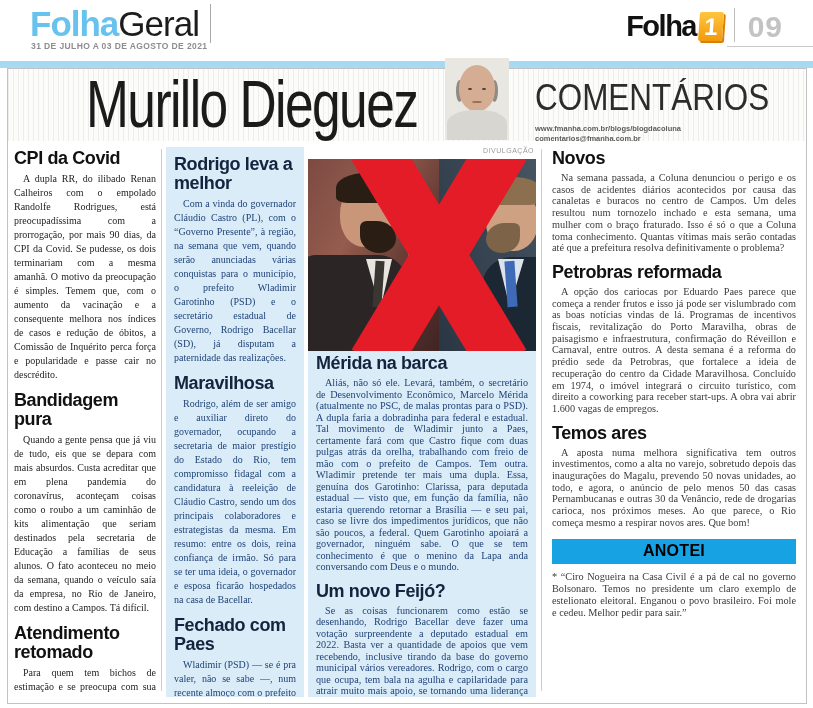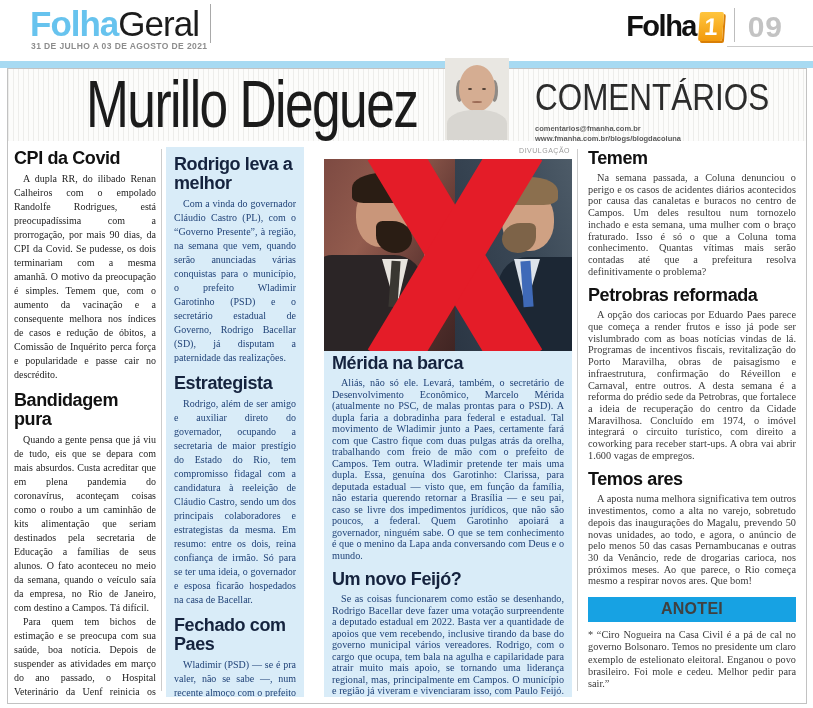--- a/index.html
+++ b/index.html
@@ -49,21 +49,21 @@
   .hs-shirt{position:absolute;left:2px;top:52px;width:60px;height:30px;background:#d8d6d1;border-radius:45% 45% 0 0;}
 
   
   .cols{position:absolute;left:0;right:0;top:72px;bottom:0;display:flex;
         padding:4px 4px 6px 6px;box-sizing:border-box;}
   .col{overflow:hidden;box-sizing:border-box;}
   .col1{width:142px;padding-top:3px;}
   .vdiv{width:1px;background:#cccccc;margin:4px 4px 6px 5px;}
   .col2{width:138px;background:#d9ecf8;padding:7px 8px;margin-top:2px;}
   .gap{width:4px;}
-  .col3{width:248px;margin-top:0;margin-left:16px;}
+  .col3{width:228px;margin-top:0;}
   .col4{flex:1;padding:3px 6px 0 6px;}
 
   .h{font-family:Liberation Sans, sans-serif;font-weight:700;font-size:18px;line-height:19px;
      letter-spacing:-.4px;margin:9px 0 4px;color:#111;}
   .story:first-child .h{margin-top:1px;}
   .b{font-family:"Liberation Serif",serif;font-size:10px;line-height:14px;
      text-align:justify;text-indent:9px;margin:0;color:#1d1d1d;}
   .col2 .h,.col3 .h{color:#15233e;}
   .col2 .b{color:#214378;}
   .col3 .b{color:#214378;font-size:10.2px;line-height:11.5px;}
@@ -93,21 +93,21 @@
   .m2-beard{right:66px;top:64px;width:34px;height:30px;background:#7d6348;border-radius:60% 20% 60% 50%;}
   .m2-body{right:-12px;top:98px;width:116px;height:94px;background:#1c2734;border-radius:30px 18px 0 0;}
   .m2-shirt{right:62px;top:100px;width:26px;height:48px;background:#dde3ea;
             clip-path:polygon(0 0,100% 0,45% 100%);}
   .m2-tie{right:70px;top:102px;width:10px;height:46px;background:#3f6ab8;transform:rotate(-4deg);}
   .x-overlay{position:absolute;left:0;top:0;width:100%;height:100%;}
 
   .col3-text{padding:2px 8px 8px 8px;}
 
   
-  .anotei-banner{background:#17a2e3;color:#404040;font-weight:700;font-size:16px;text-align:center;
+  .anotei-banner{background:#17a2e3;color:#000000;font-weight:700;font-size:16px;text-align:center;
       padding:3px 8px 4px;margin:10px 0 7px;letter-spacing:.3px;}
   .quote{font-family:"Liberation Serif",serif;font-size:10.3px;line-height:12.2px;text-align:justify;
       color:#3a3a3a;margin:0;}
 </style>
 </head>
 <body>
 
 <header class="masthead">
   <div class="brand">
     <span class="bold">Folha</span><span class="light">Geral</span>
@@ -136,51 +136,52 @@
       <div class="hs-head"></div>
       <div class="hs-eye" style="left:23px;"></div>
       <div class="hs-eye" style="left:37px;"></div>
       <div class="hs-mouth"></div>
       <div class="hs-shirt"></div>
     </div>
 
     <div class="comentarios">
       <div class="comentarios-title">COMENTÁRIOS</div>
       <div class="contacts">
+        <div>www.fmanha.com.br/blogs/blogdacoluna</div>
         <div>comentarios@fmanha.com.br</div>
-        <div>www.fmanha.com.br/blogs/blogdacoluna</div>
       </div>
     </div>
   </div>
 
   <div class="cols">
 
     <div class="col col1">
       <section class="story">
         <h2 class="h">CPI da Covid</h2>
         <p class="b" lang="pt">A dupla RR, do ilibado Renan Calheiros com o empolado Randolfe Rodrigues, está preocupadíssima com a prorrogação, por mais 90 dias, da CPI da Covid. Se pudesse, os dois terminariam com a mesma amanhã. O motivo da preocupação é simples. Temem que, com o aumento da vacinação e a consequente melhora nos índices de casos e redução de óbitos, a Comissão de Inquérito perca força e popularidade e passe cair no descrédito.</p>
       </section>
       <section class="story">
         <h2 class="h">Bandidagem pura</h2>
         <p class="b" lang="pt">Quando a gente pensa que já viu de tudo, eis que se depara com mais absurdos. Custa acreditar que em plena pandemia do coronavírus, aconteçam coisas como o roubo a um caminhão de kits alimentação que seriam destinados pela secretaria de Educação a famílias de seus alunos. O fato aconteceu no meio da semana, quando o veículo saía da empresa, no Rio de Janeiro, com destino a Campos. Tá difícil.</p>
       </section>
       <section class="story">
+        <h2 class="h">Atendimento retomado</h2>
         <p class="b" lang="pt">Para quem tem bichos de estimação e se preocupa com sua saúde, boa notícia. Depois de suspender as atividades em março do ano passado, o Hospital Veterinário da Uenf reinicia os atendimentos a partir desta segunda-feira, dia 2 de agosto. Inicialmente, as consultas serão feitas apenas por agendamento para emergências, de 9h às 12h e de 14h às 17h, pelo telefone: (22) 2739-7313.</p>
       </section>
     </div>
 
     <div class="vdiv"></div>
 
     <div class="col col2">
       <section class="story">
         <h2 class="h">Rodrigo leva a melhor</h2>
         <p class="b" lang="pt">Com a vinda do governador Cláudio Castro (PL), com o “Governo Presente”, à região, na semana que vem, quando serão anunciadas várias conquistas para o município, o prefeito Wladimir Garotinho (PSD) e o secretário estadual de Governo, Rodrigo Bacellar (SD), já disputam a paternidade das realizações.</p>
       </section>
       <section class="story">
-        <h2 class="h">Estrategista</h2>
+        <h2 class="h">Maravilhosa</h2>
         <p class="b" lang="pt">Rodrigo, além de ser amigo e auxiliar direto do governador, ocupando a secretaria de maior prestígio do Estado do Rio, tem compromisso fidagal com a candidatura à reeleição de Cláudio Castro, sendo um dos principais colaboradores e estrategistas da mesma. Em resumo: entre os dois, reina confiança de irmão. Só para se ter uma ideia, o governador e esposa ficarão hospedados na casa de Bacellar.</p>
       </section>
       <section class="story">
         <h2 class="h">Fechado com Paes</h2>
         <p class="b" lang="pt">Wladimir (PSD) — se é pra valer, não se sabe —, num recente almoço com o prefeito do Rio de Janeiro, Eduardo Paes, do mesmo partido, teria assegurado que marcharia com a candidatura de governador que ele apontasse. Paes tem como seu candidato o presidente nacional da OAB, Felipe Santa Cruz. A reunião aconteceu quando Wladimir levou, para a sigla, o seu fiel escudeiro, deputado estadual Bruno Dauaire (PSC).</p>
       </section>
     </div>
 
     <div class="gap"></div>
 
@@ -219,21 +220,21 @@
             <p class="b" lang="pt">Se as coisas funcionarem como estão se desenhando, Rodrigo Bacellar deve fazer uma votação surpreendente a deputado estadual em 2022. Basta ver a quantidade de apoios que vem recebendo, inclusive tirando da base do governo municipal vários vereadores. Rodrigo, com o cargo que ocupa, tem bala na agulha e capilaridade para atrair muito mais apoio, se tornando uma liderança regional, mas, principalmente em Campos. O município e região já viveram e vivenciaram isso, com Paulo Feijó. À sua época, chegou a ter mais de 100 mil votos para deputado federal. Caso saia tudo dentro do programado, Rodrigo poderá ser um candidato osso duro de roer à Prefeitura de Campos em 2024.</p>
           </section>
         </div>
       </div>
     </div>
 
     <div class="vdiv"></div>
 
     <div class="col col4">
       <section class="story">
-        <h2 class="h">Temem</h2>
+        <h2 class="h">Novos</h2>
         <p class="b" lang="pt">Na semana passada, a Coluna denunciou o perigo e os casos de acidentes diários acontecidos por causa das canaletas e buracos no centro de Campos. Um deles resultou num tornozelo inchado e esta semana, uma mulher com o braço fraturado. Isso é só o que a Coluna toma conhecimento. Quantas vítimas mais serão contadas até que a prefeitura resolva definitivamente o problema?</p>
       </section>
       <section class="story">
         <h2 class="h">Petrobras reformada</h2>
         <p class="b" lang="pt">A opção dos cariocas por Eduardo Paes parece que começa a render frutos e isso já pode ser vislumbrado com as boas notícias vindas de lá. Programas de incentivos fiscais, revitalização do Porto Maravilha, obras de paisagismo e infraestrutura, confirmação do Réveillon e Carnaval, entre outros. A desta semana é a reforma do prédio sede da Petrobras, que fortalece a ideia de recuperação do centro da Cidade Maravilhosa. Concluído em 1974, o imóvel integrará o circuito turístico, com direito a coworking para receber start-ups. A obra vai abrir 1.600 vagas de empregos.</p>
       </section>
       <section class="story">
         <h2 class="h">Temos ares</h2>
         <p class="b" lang="pt">A aposta numa melhora significativa tem outros investimentos, como a alta no varejo, sobretudo depois das inaugurações do Magalu, prevendo 50 novas unidades, ao todo, e agora, o anúncio de pelo menos 50 das casas Pernambucanas e outras 30 da Venâncio, rede de drogarias carioca, nos próximos meses. Ao que parece, o Rio começa mesmo a respirar novos ares. Que bom!</p>
       </section>

